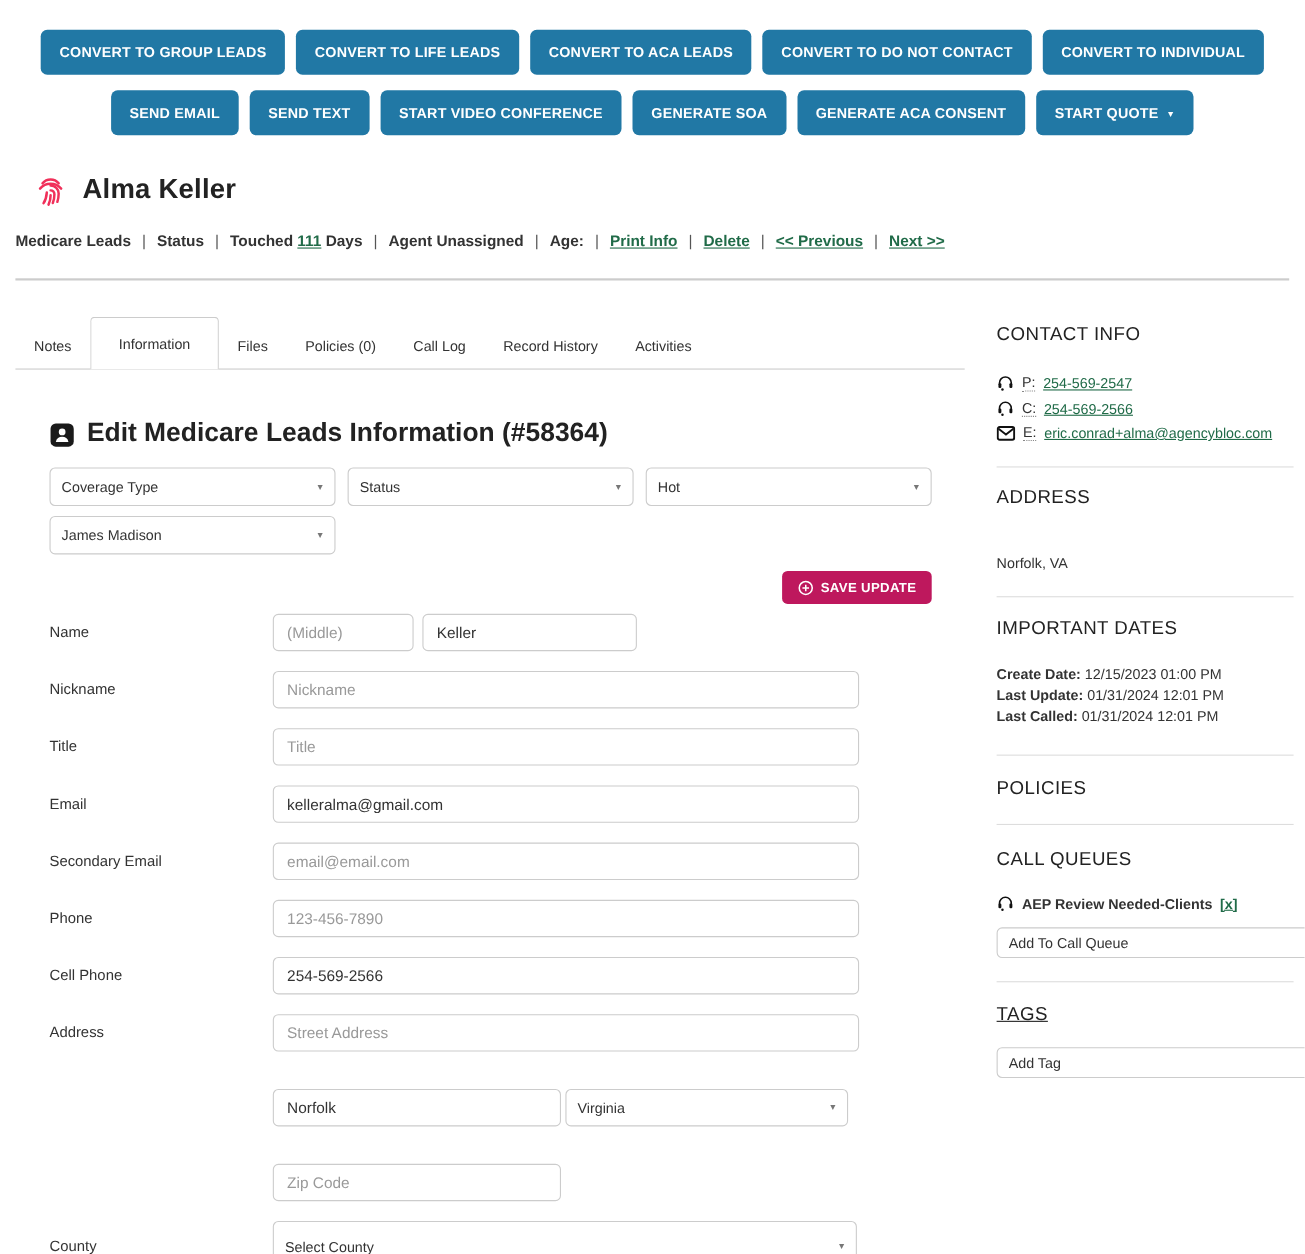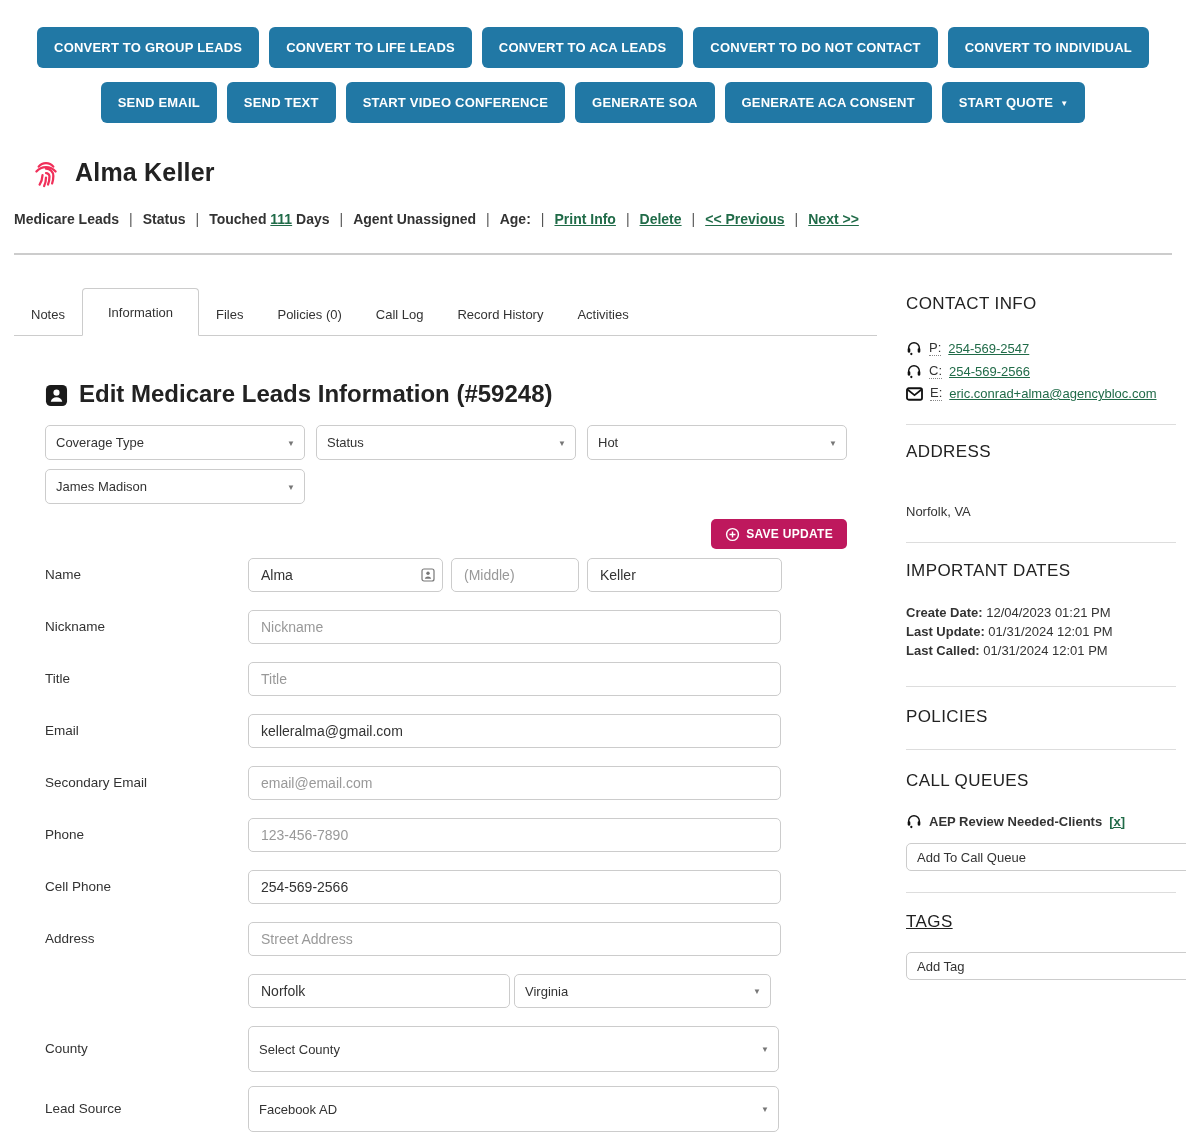--- a/index.html
+++ b/index.html
@@ -83,21 +83,21 @@
   .w-full { width:533px; }
   .w-first { width:195px; padding-right:30px; }
   .w-mid { width:128px; }
   .w-last { width:195px; }
   .w-city { width:262px; }
   .w-zip { width:262px; }
   .input-wrap { position:relative; }
   .input-wrap .infield-icon { position:absolute; right:8px; top:50%; transform:translateY(-50%); }
   .state-select { width:257px; height:34px; margin-left:4px; }
   .big-select { width:531px; height:46px; }
-  .addr-stack { display:flex; flex-direction:column; gap:18px; }
+  .addr-stack { display:flex; flex-direction:column; gap:34px; }
   .addr-line { display:flex; }
 
   
   .side-heading { font-size:17px; font-weight:400; color:#222; letter-spacing:.4px; }
   .side-divider { border:none; border-top:1px solid #ddd; }
   .ci-row { display:flex; align-items:center; gap:7px; font-size:13px; margin-bottom:7px; }
   .ci-row svg { flex:0 0 auto; }
   .ci-label { color:#333; border-bottom:1px dotted #888; line-height:14px; }
   .side-link { color:#206b48; text-decoration:underline; cursor:pointer; font-size:13px; }
   .dates p { font-size:13px; color:#333; line-height:19px; }
@@ -179,21 +179,21 @@
         <div class="tab">Activities</div>
       </div>
 
       <div class="edit-section">
         <div class="edit-title">
           <svg width="23" height="23" viewBox="0 0 24 24">
             <rect x="1" y="1" width="22" height="22" rx="5" fill="#1a1a1a"></rect>
             <circle cx="12" cy="9" r="3.2" fill="#fff"></circle>
             <path d="M6 18.5c.6-3.2 3-4.8 6-4.8s5.4 1.6 6 4.8z" fill="#fff"></path>
           </svg>
-          <span>Edit Medicare Leads Information (#59248)</span>
+          <span>Edit Medicare Leads Information (#58364)</span>
         </div>
 
         <div class="select-row1">
           <div class="select-box">
             <span>Coverage Type</span>
             <span class="caret">▼</span>
           </div>
           <div class="select-box">
             <span>Status</span>
             <span class="caret">▼</span>
@@ -218,28 +218,20 @@
             </svg>
             <span>SAVE UPDATE</span>
           </button>
         </div>
 
         <div class="form">
 
           <div class="form-row">
             <div class="form-label">Name</div>
             <div class="fields">
-              <span class="input-wrap">
-                <input class="tinput w-first" value="Alma" style="">
-                <svg class="infield-icon" width="14" height="14" viewBox="0 0 14 14" fill="none">
-                  <rect x="1" y="1" width="12" height="12" rx="2" stroke="#777" stroke-width="1.2"></rect>
-                  <circle cx="7" cy="5.3" r="1.7" fill="#777"></circle>
-                  <path d="M3.8 10.8c.4-1.6 1.7-2.4 3.2-2.4s2.8.8 3.2 2.4z" fill="#777"></path>
-                </svg>
-              </span>
               <input class="tinput w-mid" placeholder="(Middle)" style="">
               <input class="tinput w-last" value="Keller" style="">
             </div>
           </div>
 
           <div class="form-row">
             <div class="form-label">Nickname</div>
             <div class="fields">
                 <input class="tinput w-full" placeholder="Nickname" style="">
               </div>
@@ -286,20 +278,23 @@
               <div class="addr-line">
                   <input class="tinput w-full" placeholder="Street Address" style="">
                 </div>
               <div class="addr-line">
                 <input class="tinput w-city" value="Norfolk" style="">
                 <div class="select-box state-select">
                   <span>Virginia</span>
                   <span class="caret">▼</span>
                 </div>
               </div>
+              <div class="addr-line">
+                  <input class="tinput w-zip" placeholder="Zip Code" style="">
+                </div>
             </div>
           </div>
 
           <div class="form-row" style="margin-bottom:14px; align-items:center;">
             <div class="form-label" style="line-height:30px;">County</div>
             <div class="select-box big-select">
               <span>Select County</span>
               <span class="caret">▼</span>
             </div>
           </div>
@@ -352,21 +347,21 @@
 
       <hr class="side-divider" style="margin:23px 0 0;">
 
       <div class="side-heading" style="margin-top:17px;">ADDRESS</div>
       <div style="margin-top:42px; font-size:13px; color:#333;">Norfolk, VA</div>
 
       <hr class="side-divider" style="margin:23px 0 0;">
 
       <div class="side-heading" style="margin-top:18px;">IMPORTANT DATES</div>
       <div class="dates" style="margin-top:22px;">
-        <p><b>Create Date:</b> <span>12/04/2023 01:21 PM</span></p>
+        <p><b>Create Date:</b> <span>12/15/2023 01:00 PM</span></p>
         <p><b>Last Update:</b> <span>01/31/2024 12:01 PM</span></p>
         <p><b>Last Called:</b> <span>01/31/2024 12:01 PM</span></p>
       </div>
 
       <hr class="side-divider" style="margin:26px 0 0;">
 
       <div class="side-heading" style="margin-top:20px;">POLICIES</div>
 
       <hr class="side-divider" style="margin:22px 0 0;">
 

